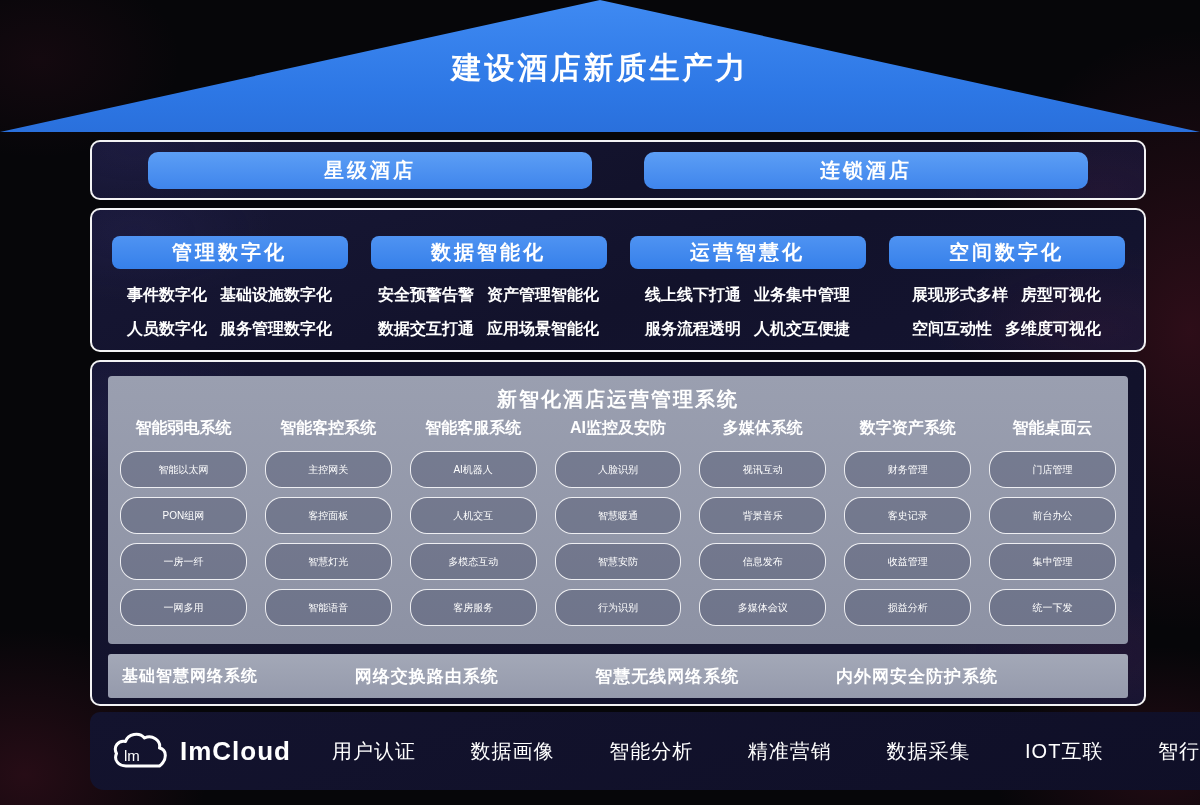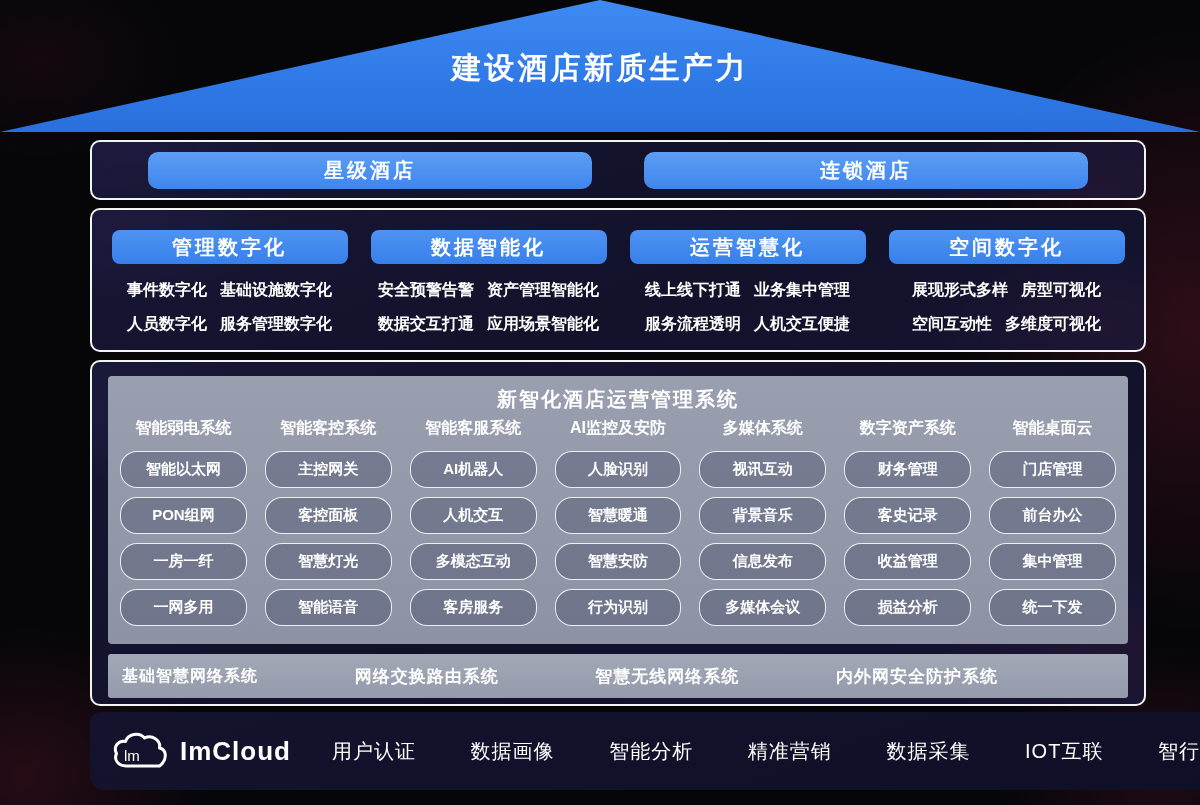--- a/index.html
+++ b/index.html
@@ -30,21 +30,21 @@
       radial-gradient(ellipse 200px 100px at 4% 15%, rgba(70,60,140,0.12), transparent 70%),
       linear-gradient(160deg,#171735 0%,#12122b 55%,#141431 100%);
   }
   .sec1{top:140px;height:60px;display:flex;align-items:center;gap:52px;padding:0 56px;}
   .pill{
     flex:1;height:37px;border-radius:10px;
     background:linear-gradient(180deg,#5c9ef5,#3f85ec);
     display:flex;align-items:center;justify-content:center;
     color:#fff;font-size:20px;font-weight:600;letter-spacing:3px;
   }
-  .sec2{top:208px;height:144px;display:flex;padding:20px 8px 10px;}
+  .sec2{top:208px;height:144px;display:flex;padding:26px 8px 10px;}
   .pillar{flex:1;display:flex;flex-direction:column;align-items:center;}
   .pillar-head{
     width:236px;height:34px;border-radius:8px;
     background:linear-gradient(180deg,#4f93f2,#3680ea);
     display:flex;align-items:center;justify-content:center;
     color:#fff;font-size:20px;font-weight:600;letter-spacing:3px;
   }
   .pillar-rows{margin-top:16px;display:flex;flex-direction:column;gap:13px;align-items:center;}
   .pillar-row{display:flex;gap:13px;color:#fff;font-size:16px;font-weight:600;white-space:nowrap;}
   .sec3{top:360px;height:346px;padding:14px 16px 10px;}
@@ -52,21 +52,21 @@
     height:268px;border-radius:4px;box-sizing:border-box;padding:8px 12px 0;
     background:linear-gradient(180deg,#9a9fb0 0%,#8d92a4 100%);
   }
   .ops-title{text-align:center;color:#fff;font-size:20px;font-weight:700;letter-spacing:2px;line-height:30px;height:30px;}
   .ops-grid{display:grid;grid-template-columns:repeat(7,1fr);column-gap:18px;}
   .ops-col{display:flex;flex-direction:column;}
   .ops-col-title{text-align:center;color:#fff;font-weight:700;font-size:16px;height:28px;line-height:28px;white-space:nowrap;}
   .ops-cell{
     height:35px;margin-top:9px;border:1px solid rgba(255,255,255,0.88);border-radius:17px;
     background:rgba(44,49,80,0.30);
-    color:#fff;font-size:15px;display:flex;align-items:center;justify-content:center;white-space:nowrap;font-weight:bold;
+    color:#fff;font-size:10px;display:flex;align-items:center;justify-content:center;white-space:nowrap;
   }
   .ops-col .ops-cell:first-of-type{margin-top:10px;}
   .net-bar{
     margin-top:10px;height:44px;border-radius:3px;box-sizing:border-box;
     background:linear-gradient(180deg,#a3a8b7 0%,#959aac 100%);
     display:flex;align-items:center;justify-content:space-between;
     padding:0 130px 0 14px;color:#fff;font-weight:700;
   }
   .net-item{font-size:17px;letter-spacing:1px;white-space:nowrap;}
   .net-item-lg{font-size:16px;letter-spacing:1px;}

